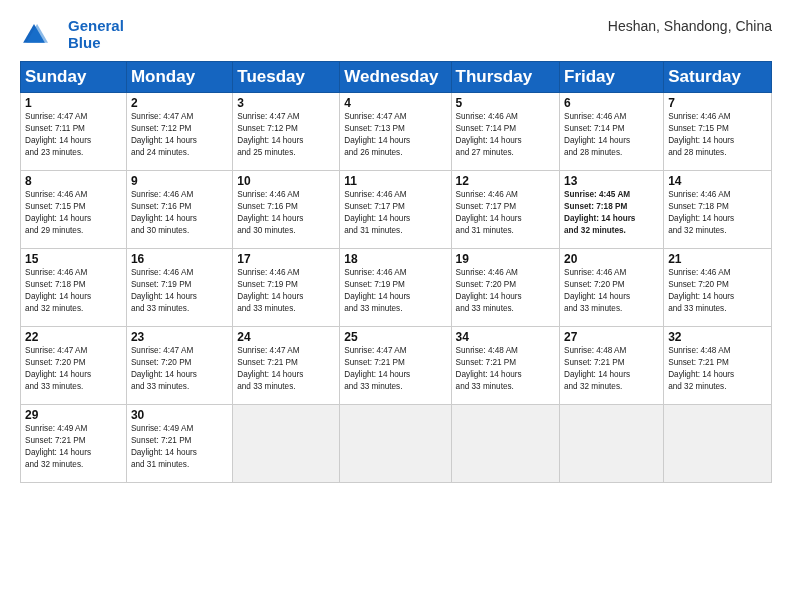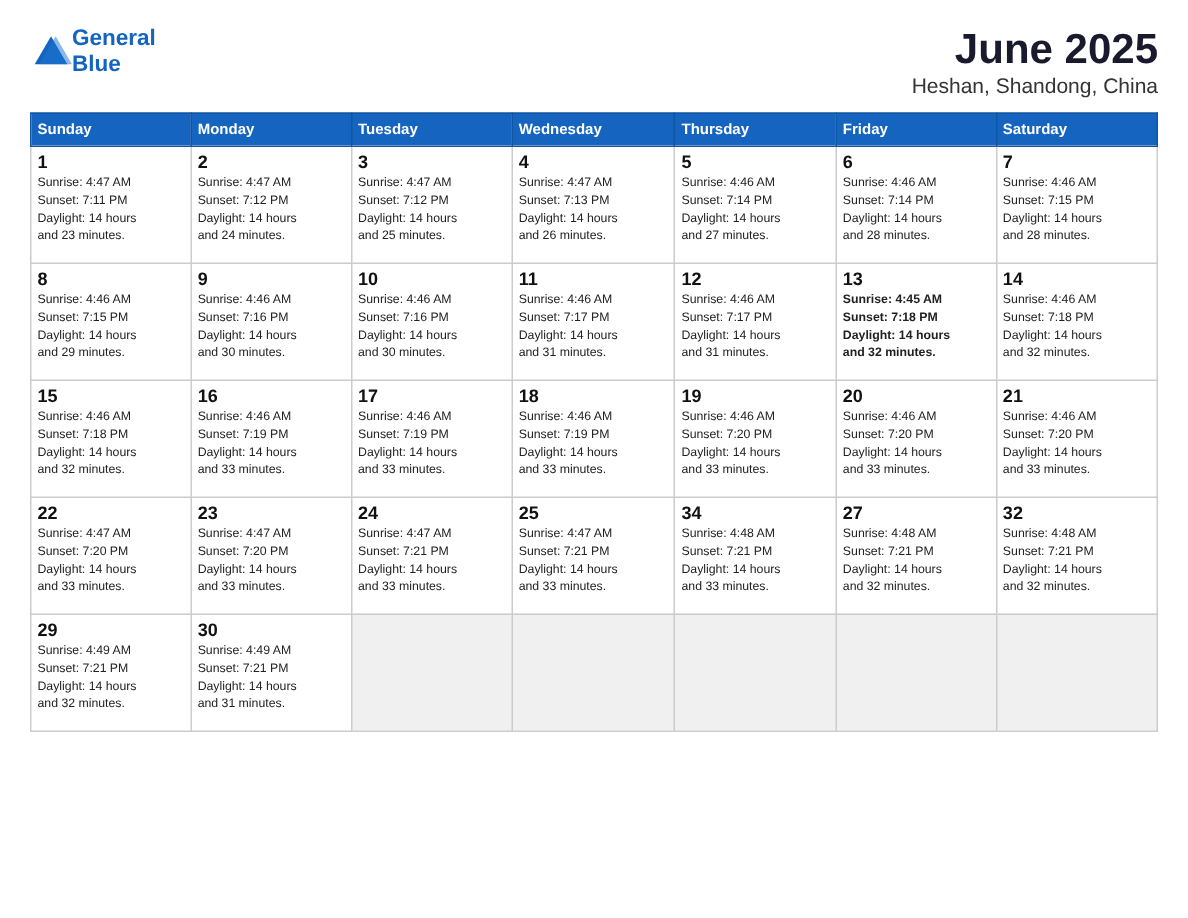--- a/index.html
+++ b/index.html
@@ -18,21 +18,21 @@
     }
     .header {
       display: flex;
       justify-content: space-between;
       align-items: flex-start;
       margin-bottom: 10px;
     }
     .logo {
       display: flex;
       align-items: center;
-      gap: 0;
+      gap: 20px;
     }
     .logo-text {
       font-size: 15px;
       font-weight: bold;
       color: #1a1a2e;
       line-height: 1.1;
     }
     .logo-text span {
       color: #1565c0;
     }
@@ -55,21 +55,21 @@
       margin-left: 32px;
     }
     .calendar {
       width: 100%;
       border-collapse: collapse;
       font-size: 9px;
     }
     .calendar thead tr th {
       background: #1565c0;
       color: #fff;
-      font-size: 10px;
+      font-size: 17px;
       font-weight: bold;
       padding: 5px 4px;
       text-align: left;
       border: 1px solid #1255a0;
     }
     .calendar tbody tr td {
       vertical-align: top;
       border: 1px solid #ccc;
       padding: 3px 4px;
       width: 113px;
@@ -101,21 +101,20 @@
       <svg class="logo-icon" viewBox="0 0 36 36">
         <polygon points="18,4 32,28 4,28" fill="#1565c0"></polygon>
         <polygon points="22,4 36,28 8,28" fill="#1976d2" opacity="0.5"></polygon>
       </svg>
       <div class="logo-text">
         <div><span>General</span></div>
         <div><span style="color:#1565c0">Blue</span></div>
       </div>
     </div>
     <div class="title-block">
-      <div class="main-title">June 2025</div>
       <div class="sub-title">Heshan, Shandong, China</div>
     </div>
   </div>
 
   <table class="calendar">
     <thead>
       <tr id="weekday-header">
           <th>Sunday</th>
           <th>Monday</th>
           <th>Tuesday</th>

